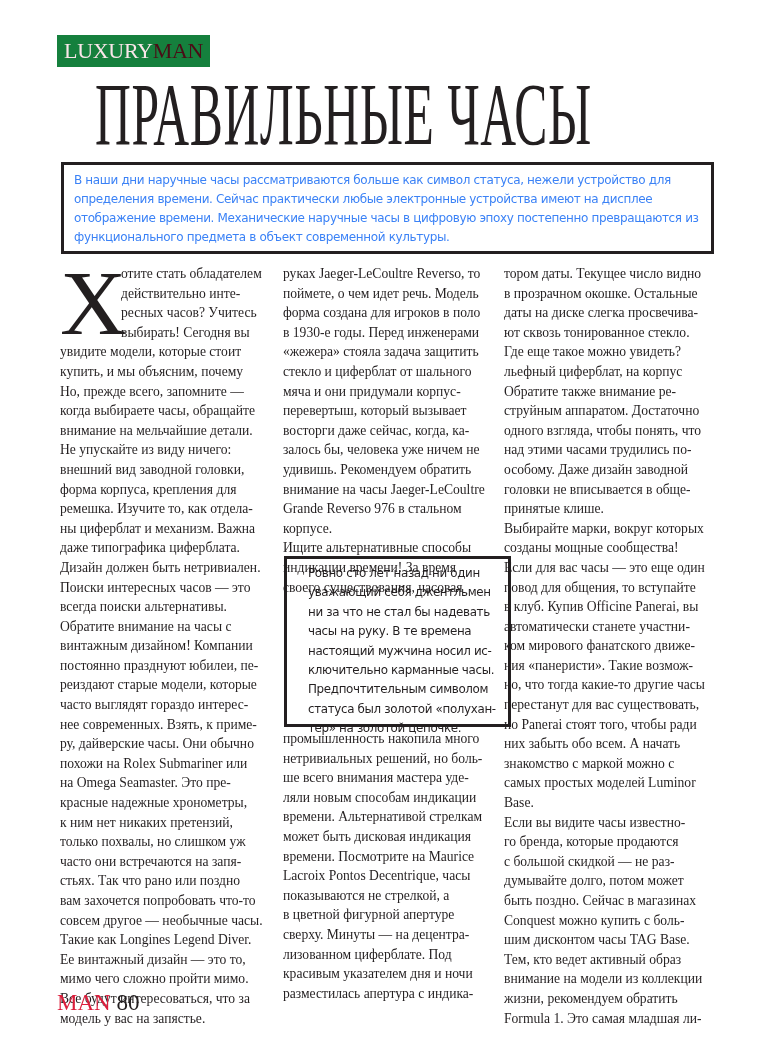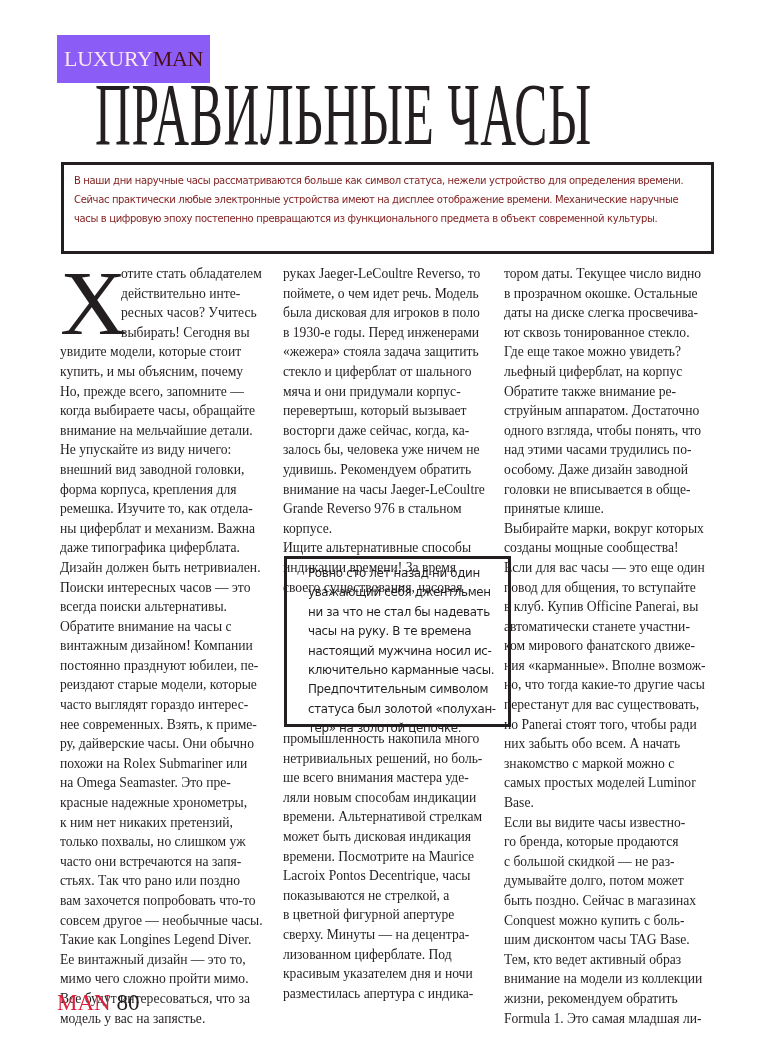--- a/index.html
+++ b/index.html
@@ -1,23 +1,23 @@
 <!DOCTYPE html>
 <html><head>
 <meta charset="utf-8">
 <style>
   html, body { margin: 0; padding: 0; background: #ffffff; }
   body { width: 769px; height: 1042px; position: relative; overflow: hidden; font-family: "Liberation Serif", serif; color: #231f20; }
-  .brand { position: absolute; left: 57px; top: 35px; height: 24px; background: #8b5cf6; padding: 12px 7px; display: flex; align-items: center; font-family: "Liberation Serif", serif; font-size: 22px; line-height: 24px; letter-spacing: -0.3px; }
+  .brand { position: absolute; left: 57px; top: 35px; height: 24px; background: #15803d; padding: 4px 7px; display: flex; align-items: center; font-family: "Liberation Serif", serif; font-size: 22px; line-height: 24px; letter-spacing: -0.3px; }
   .brand .lux { color: #fbe6ea; }
   .brand .man { color: #4a0d16; }
   .title { position: absolute; left: 58px; top: 58px; width: 660px; height: 100px; overflow: hidden; margin-left: 37px; }
   .title span { display: block; font-family: "Liberation Serif", serif; font-size: 80px; line-height: 100px; white-space: nowrap; transform-origin: left top; transform: scaleX(0.62) scaleY(1.12); letter-spacing: 1px; color: #231f20; }
   .lead { position: absolute; left: 61px; top: 162px; width: 629px; height: 76px; border: 3px solid #231f20; padding: 6px 8px 4px 10px; box-sizing: content-box; }
-  .lead p { margin: 0; font-family: "DejaVu Sans", sans-serif; font-size: 10px; line-height: 19px; letter-spacing: -0.35px; color: #7f1d1d; }
+  .lead p { margin: 0; font-family: "DejaVu Sans", sans-serif; font-size: 12px; line-height: 19px; letter-spacing: -0.35px; color: #3b82f6; }
   .col { position: absolute; top: 264px; font-family: "Liberation Serif", serif; font-size: 13.6px; line-height: 19.6px; color: #231f20; }
   .col .line { display: block; white-space: nowrap; }
   .col1 { left: 60px; width: 210px; }
   .col2 { left: 283px; width: 210px; }
   .col3 { left: 504px; width: 210px; }
   .dropcap { position: absolute; left: 60px; top: 266px; font-family: "Liberation Serif", serif; font-size: 92px; line-height: 74px; height: 74px; color: #231f20; }
   .col1 .indent { padding-left: 61px; }
   .pull { position: absolute; left: 284px; top: 556px; width: 192px; height: 156px; border: 3px solid #231f20; padding: 5px 8px 4px 21px; box-sizing: content-box; }
   .pull .line { display: block; white-space: nowrap; font-family: "DejaVu Sans", sans-serif; font-size: 11.9px; line-height: 19.4px; letter-spacing: -0.35px; color: #231f20; }
   .col2b { left: 283px; top: 729px; width: 210px; }
@@ -81,21 +81,21 @@
     <span class="line">Такие как Longines Legend Diver.</span>
     <span class="line">Ее винтажный дизайн — это то,</span>
     <span class="line">мимо чего сложно пройти мимо.</span>
     <span class="line">Все будут интересоваться, что за</span>
     <span class="line">модель у вас на запястье.</span>
   </div>
 
 <div class="col col2">
     <span class="line">руках Jaeger-LeCoultre Reverso, то</span>
     <span class="line">поймете, о чем идет речь. Модель</span>
-    <span class="line">была дисковая для игроков в поло</span>
+    <span class="line">форма создана для игроков в поло</span>
     <span class="line">в 1930-е годы. Перед инженерами</span>
     <span class="line">«жежера» стояла задача защитить</span>
     <span class="line">стекло и циферблат от шального</span>
     <span class="line">мяча и они придумали корпус-</span>
     <span class="line">перевертыш, который вызывает</span>
     <span class="line">восторги даже сейчас, когда, ка-</span>
     <span class="line">залось бы, человека уже ничем не</span>
     <span class="line">удивишь. Рекомендуем обратить</span>
     <span class="line">внимание на часы Jaeger-LeCoultre</span>
     <span class="line">Grande Reverso 976 в стальном</span>
@@ -148,21 +148,21 @@
     <span class="line">особому. Даже дизайн заводной</span>
     <span class="line">головки не вписывается в обще-</span>
     <span class="line">принятые клише.</span>
     <span class="line">Выбирайте марки, вокруг которых</span>
     <span class="line">созданы мощные сообщества!</span>
     <span class="line">Если для вас часы — это еще один</span>
     <span class="line">повод для общения, то вступайте</span>
     <span class="line">в клуб. Купив Officine Panerai, вы</span>
     <span class="line">автоматически станете участни-</span>
     <span class="line">ком мирового фанатского движе-</span>
-    <span class="line">ния «карманные». Вполне возмож-</span>
+    <span class="line">ния «панеристи». Такие возмож-</span>
     <span class="line">но, что тогда какие-то другие часы</span>
     <span class="line">перестанут для вас существовать,</span>
     <span class="line">но Panerai стоят того, чтобы ради</span>
     <span class="line">них забыть обо всем. А начать</span>
     <span class="line">знакомство с маркой можно с</span>
     <span class="line">самых простых моделей Luminor</span>
     <span class="line">Base.</span>
     <span class="line">Если вы видите часы известно-</span>
     <span class="line">го бренда, которые продаются</span>
     <span class="line">с большой скидкой — не раз-</span>

